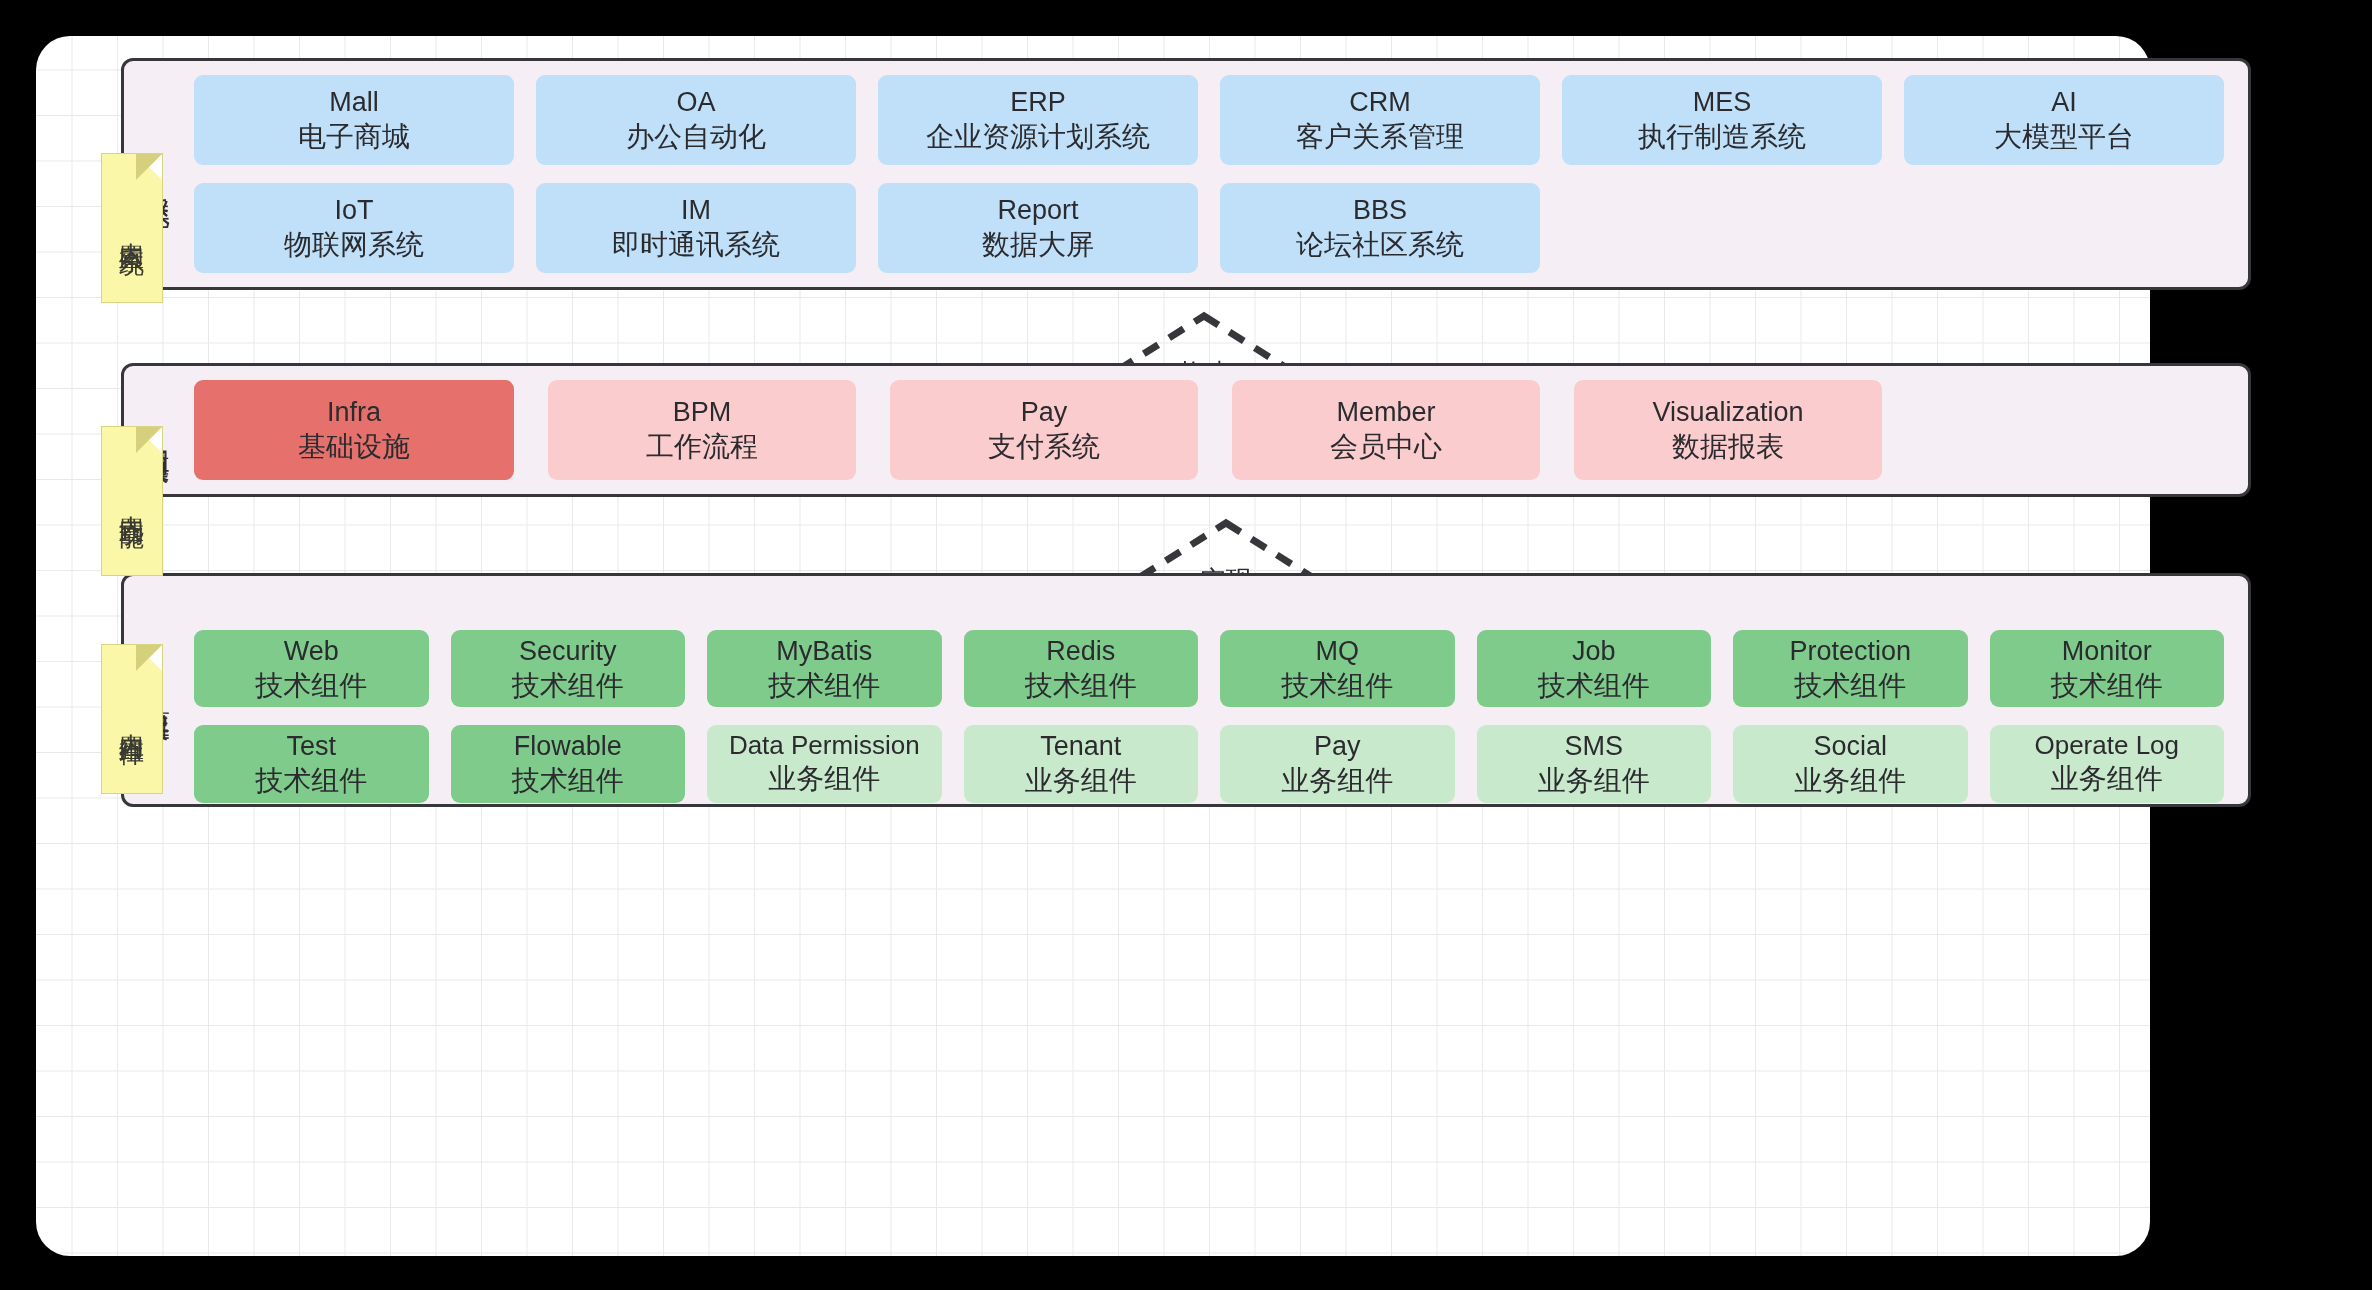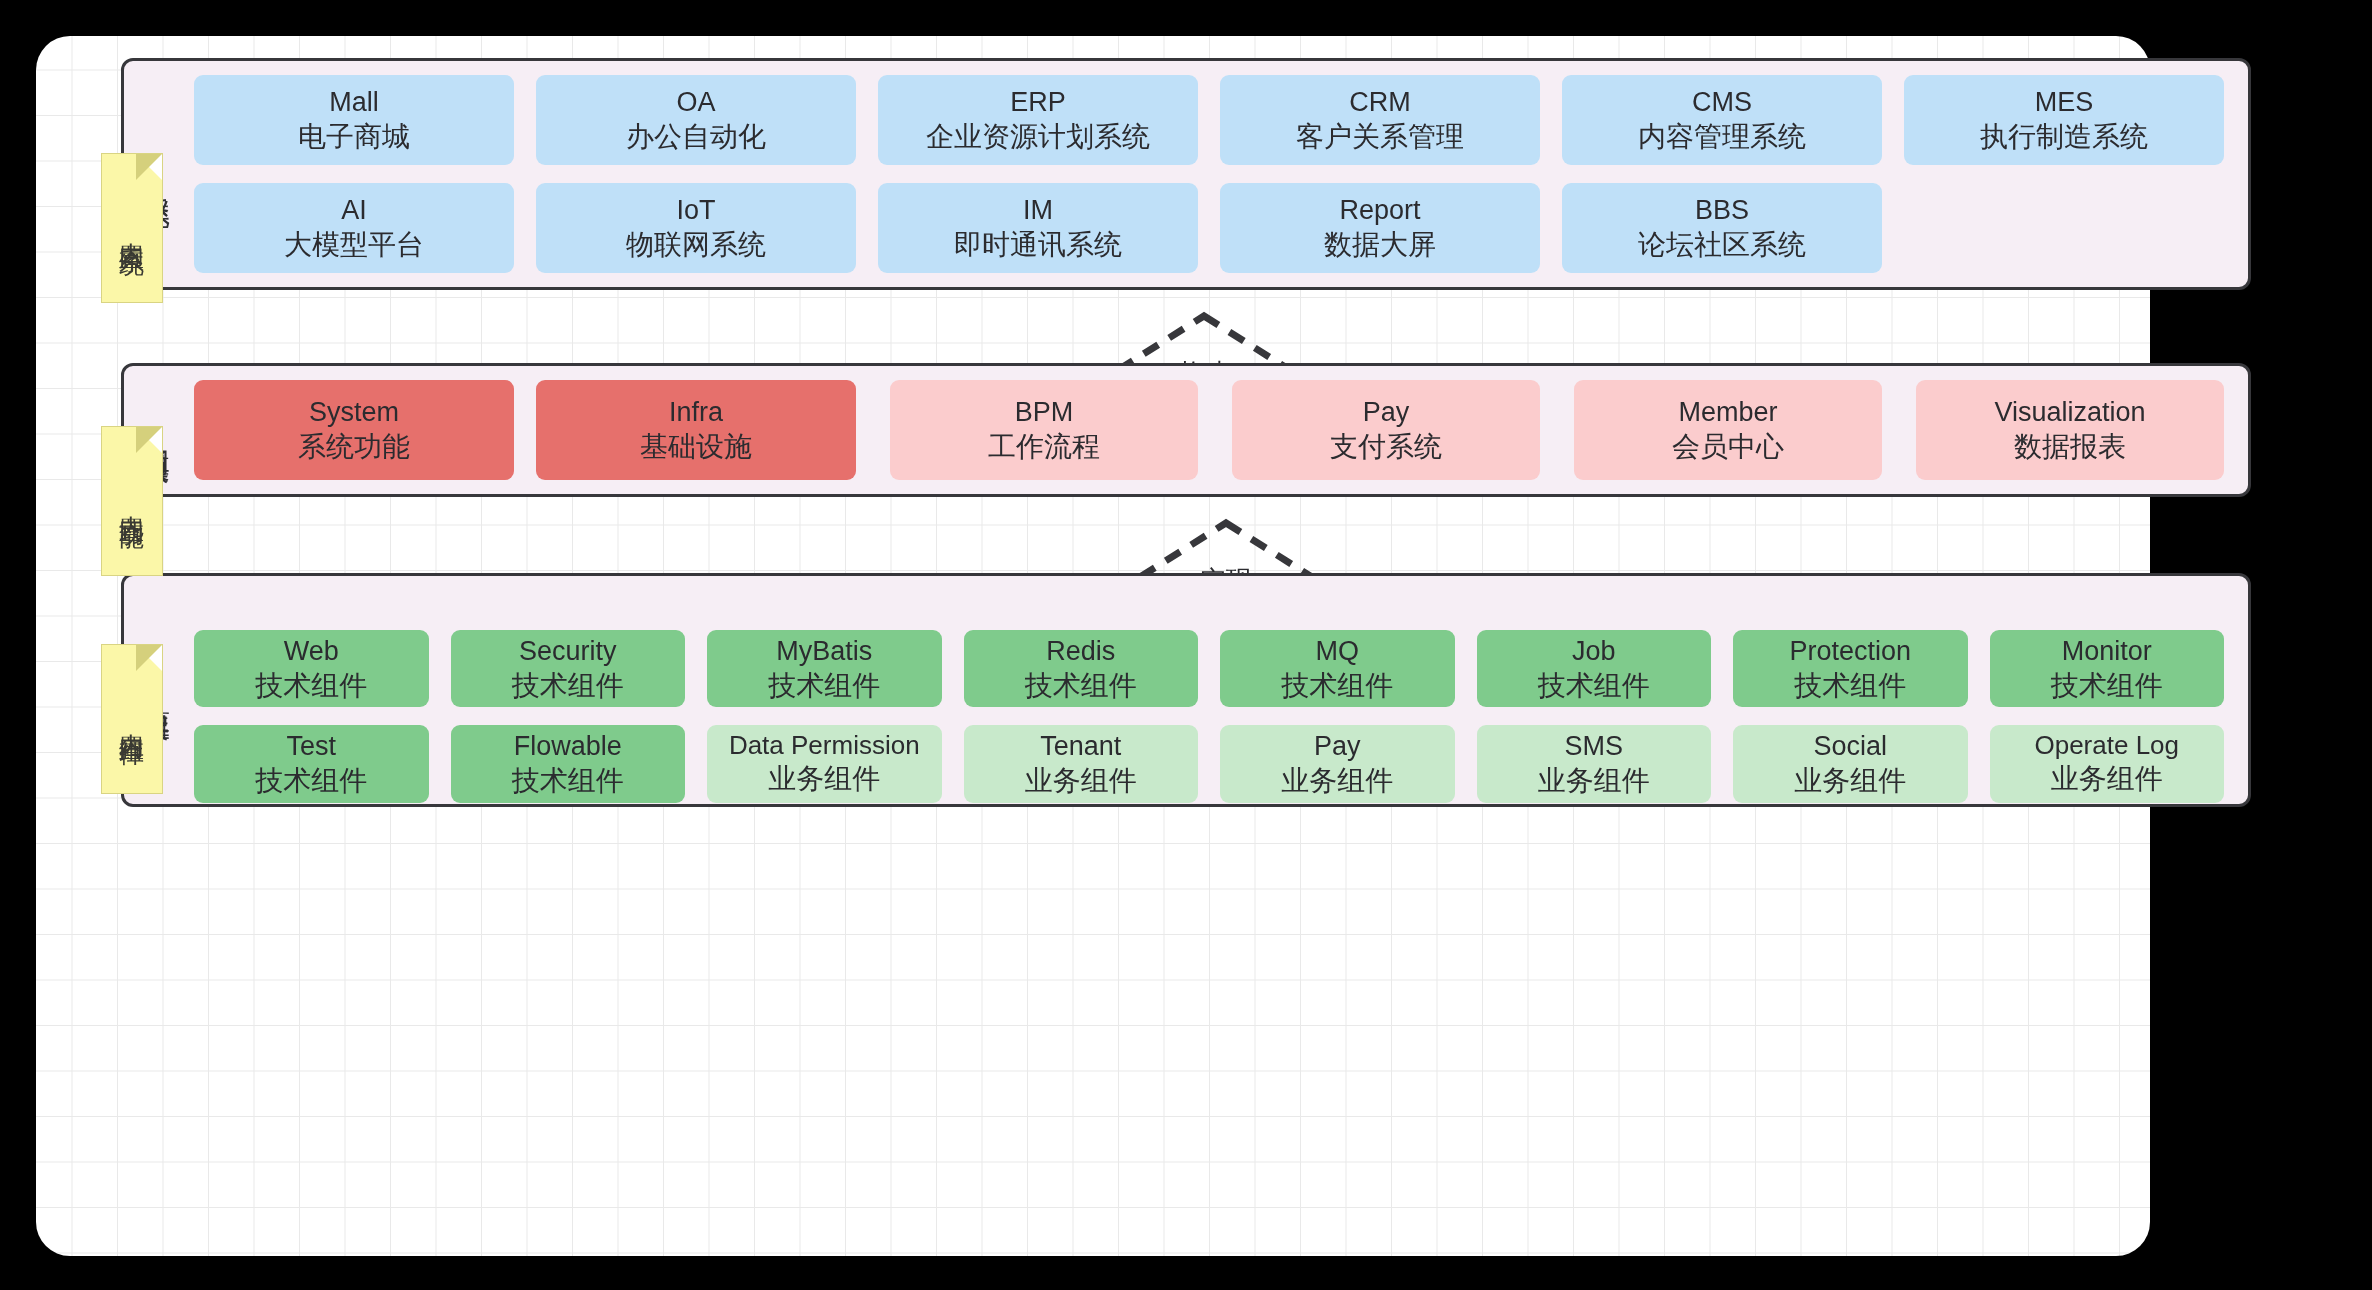--- a/index.html
+++ b/index.html
@@ -141,24 +141,20 @@
         </div>
         <div class="node c-blue">
           <div class="en">ERP</div>
           <div class="cn">企业资源计划系统</div>
         </div>
         <div class="node c-blue">
           <div class="en">CRM</div>
           <div class="cn">客户关系管理</div>
         </div>
         <div class="node c-blue">
-          <div class="en">CMS</div>
-          <div class="cn">内容管理系统</div>
-        </div>
-        <div class="node c-blue">
           <div class="en">MES</div>
           <div class="cn">执行制造系统</div>
         </div>
         <div class="node c-blue">
           <div class="en">AI</div>
           <div class="cn">大模型平台</div>
         </div>
         <div class="node c-blue">
           <div class="en">IoT</div>
           <div class="cn">物联网系统</div>
@@ -186,24 +182,20 @@
   </div>
 
   <div class="sticky" style="left:65px;top:390px;height:150px;">
     <span>内置功能</span>
   </div>
 
   <div class="layer" style="left:85px;top:327px;width:2130px;height:134px;">
     <div class="layer-title">通用模块</div>
     <div class="layer-grid" style="grid-template-columns:repeat(6,1fr);">
         <div class="node c-red-strong">
-          <div class="en">System</div>
-          <div class="cn">系统功能</div>
-        </div>
-        <div class="node c-red-strong">
           <div class="en">Infra</div>
           <div class="cn">基础设施</div>
         </div>
         <div class="node c-red-light">
           <div class="en">BPM</div>
           <div class="cn">工作流程</div>
         </div>
         <div class="node c-red-light">
           <div class="en">Pay</div>
           <div class="cn">支付系统</div>

